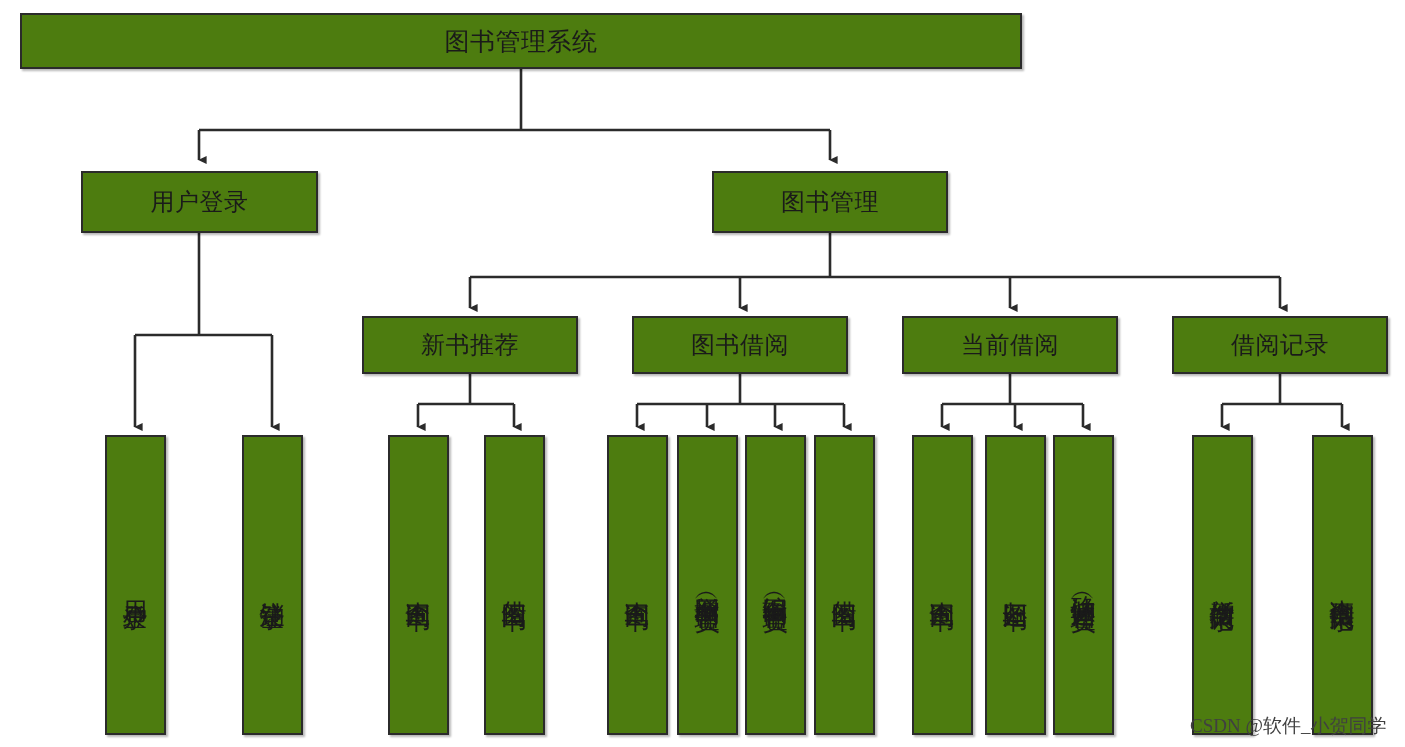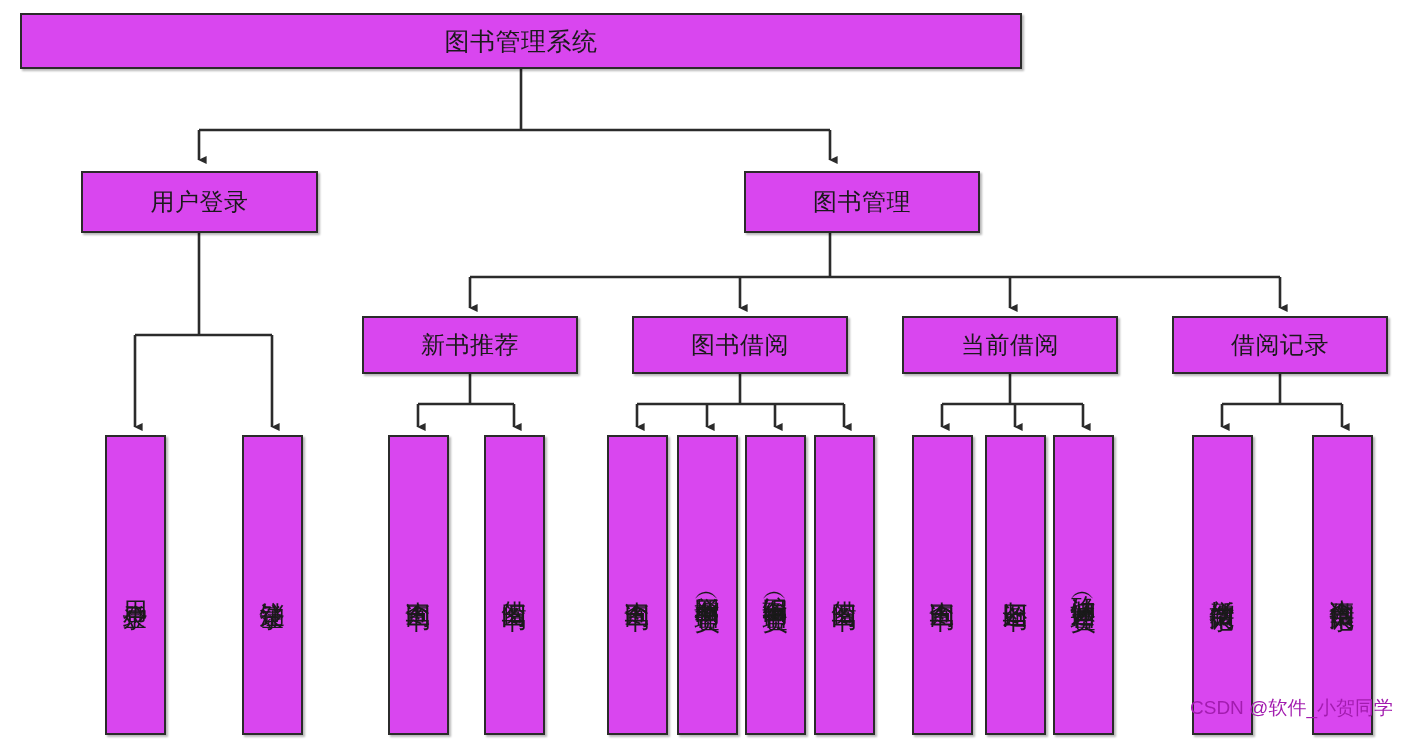--- a/index.html
+++ b/index.html
@@ -20,21 +20,21 @@
   #edges {
     position: absolute;
     left: 0;
     top: 0;
     width: 1405px;
     height: 747px;
   }
   .node {
     position: absolute;
     box-sizing: border-box;
-    background: #d946ef;
+    background: #4d7c0f;
     border: 2.5px solid #2b2b2b;
     display: flex;
     align-items: center;
     justify-content: center;
     color: #1a1a1a;
     box-shadow: 2px 2px 2px rgba(0,0,0,0.28);
     z-index: 2;
   }
   .node-label {
     line-height: 1.15;
@@ -53,26 +53,26 @@
     text-orientation: upright;
     font-size: 25px;
     line-height: 1.28;
     letter-spacing: 2px;
     white-space: nowrap;
     text-align: center;
   }
   .watermark {
     position: absolute;
     left: 1190px;
-    top: 695px;
+    top: 713px;
     font-size: 19px;
-    color: #a21caf;
+    color: #404040;
     white-space: nowrap;
     z-index: 5;
-    font-family: Liberation Sans, sans-serif;
+    font-family: Liberation Serif, serif;
   }
 </style>
 </head>
 <body>
 
 <div id="canvas">
 
   <svg id="edges" viewBox="0 0 1405 747" xmlns="http://www.w3.org/2000/svg">
     <defs>
       <marker id="arrow" markerWidth="9" markerHeight="9" refX="4.2" refY="7.6" orient="auto" markerUnits="userSpaceOnUse">
@@ -123,21 +123,21 @@
     </g>
   </svg>
 
   <div class="node root" style="left: 20px; top: 13px; width: 1002px; height: 56px;">
     <span class="node-label">图书管理系统</span>
   </div>
 
   <div class="node lvl2" style="left: 81px; top: 171px; width: 237px; height: 62px;">
     <span class="node-label">用户登录</span>
   </div>
-  <div class="node lvl2" style="left: 712px; top: 171px; width: 236px; height: 62px; margin-left: 32px;">
+  <div class="node lvl2" style="left: 712px; top: 171px; width: 236px; height: 62px;">
     <span class="node-label">图书管理</span>
   </div>
 
   <div class="node lvl3" style="left: 632px; top: 316px; width: 216px; height: 58px;">
     <span class="node-label">图书借阅</span>
   </div>
   <div class="node lvl3" style="left: 362px; top: 316px; width: 216px; height: 58px;">
     <span class="node-label">新书推荐</span>
   </div>
   <div class="node lvl3" style="left: 902px; top: 316px; width: 216px; height: 58px;">

